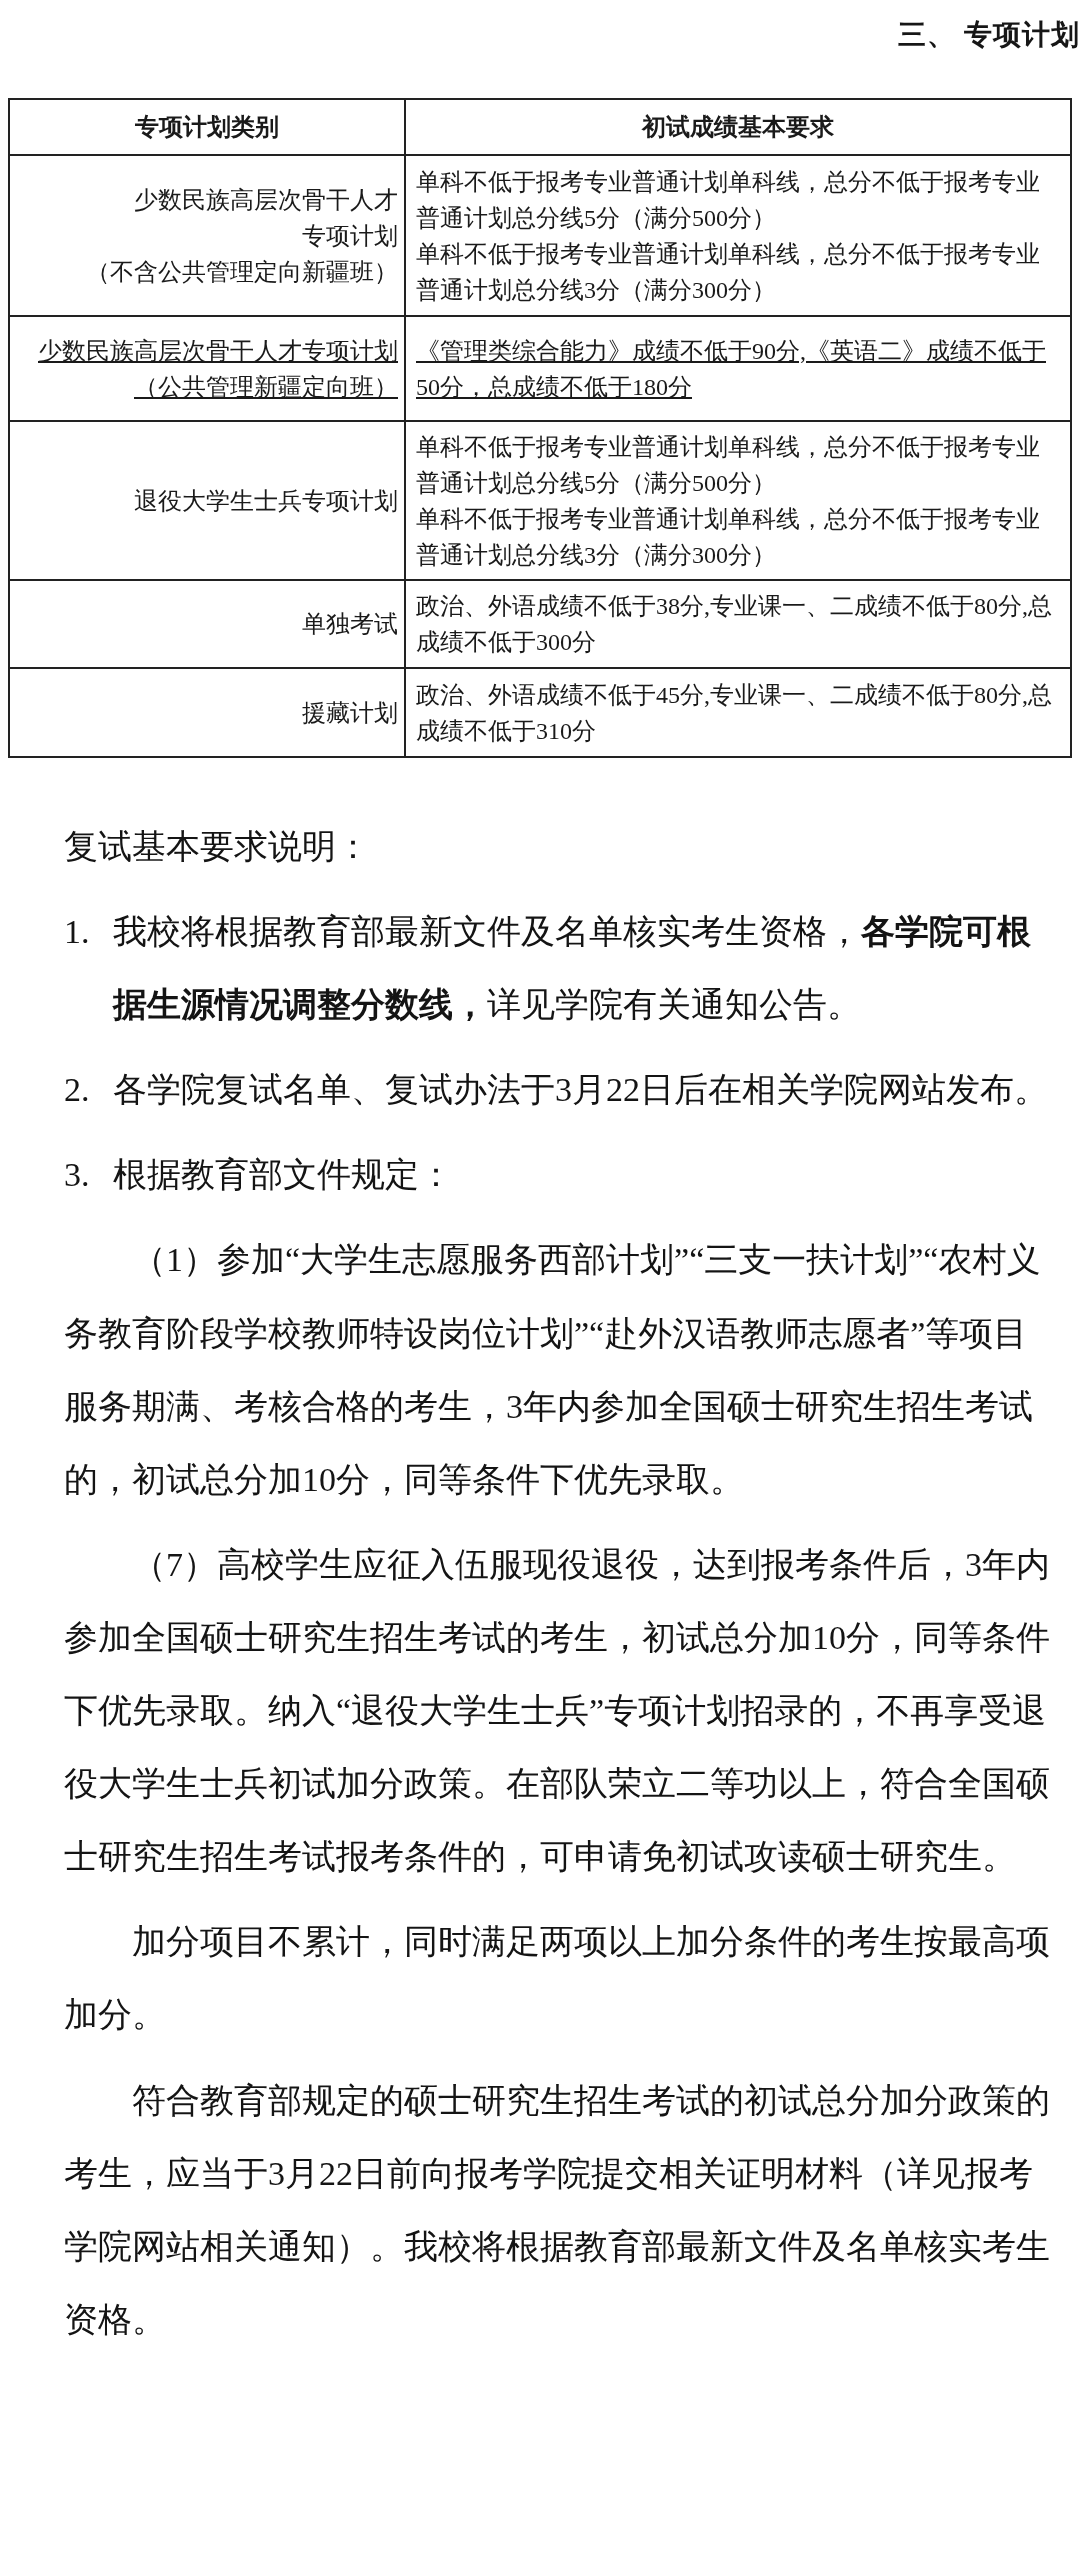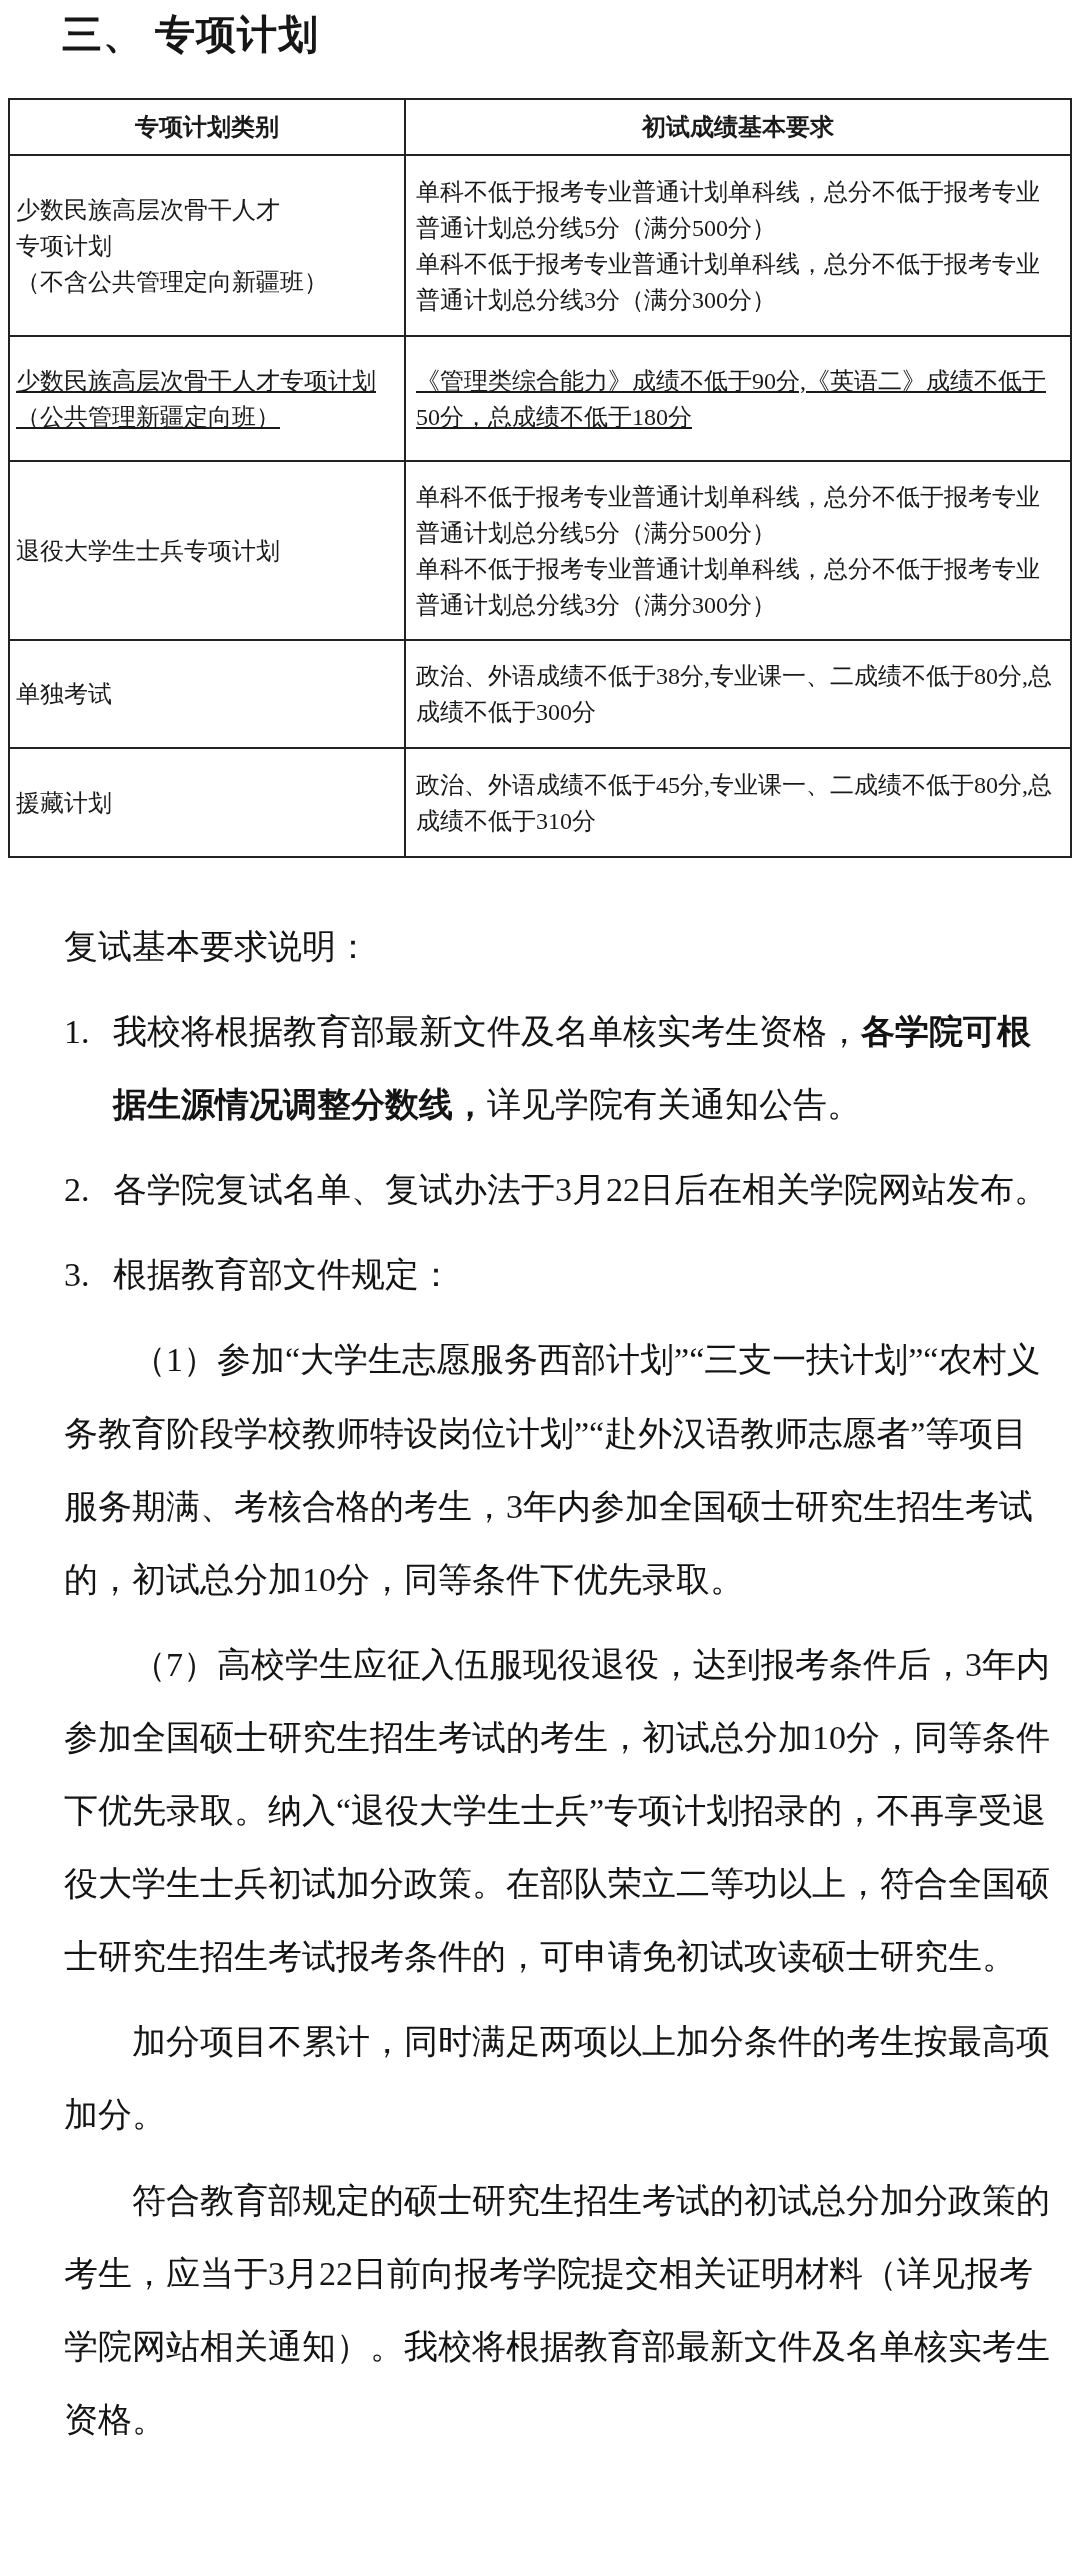--- a/index.html
+++ b/index.html
@@ -8,46 +8,47 @@
     width:1080px;
     height:2560px;
     background:#ffffff;
     color:#161616;
     font-family:"Liberation Serif","DejaVu Serif",serif;
     overflow:hidden;
     box-sizing:border-box;
   }
   .title {
     margin:10px 0 0 62px;
-    font-size:40px;
+    font-size:28px;
     line-height:50px;
     font-weight:bold;
     letter-spacing:1px;
+    text-align:right;
   }
   table.plans {
     border-collapse:collapse;
     margin:38px 8px 0 8px;
     width:1064px;
     table-layout:fixed;
     font-size:24px;
     line-height:36px;
     color:#1a1a1a;
   }
   table.plans th, table.plans td { border:2px solid #222222; }
   table.plans th {
     font-weight:bold;
     height:54px;
     padding:0 4px;
     text-align:center;
     vertical-align:middle;
   }
   td.cat {
-    text-align:left;
+    text-align:right;
     vertical-align:middle;
-    padding:18px 6px;
+    padding:8px 6px;
     white-space:pre-line;
   }
   td.req {
     text-align:left;
     vertical-align:middle;
     padding:2px 8px 2px 10px;
     white-space:pre-line;
     border-radius:11px;
   }
   tr.r1 td { height:143px; }

